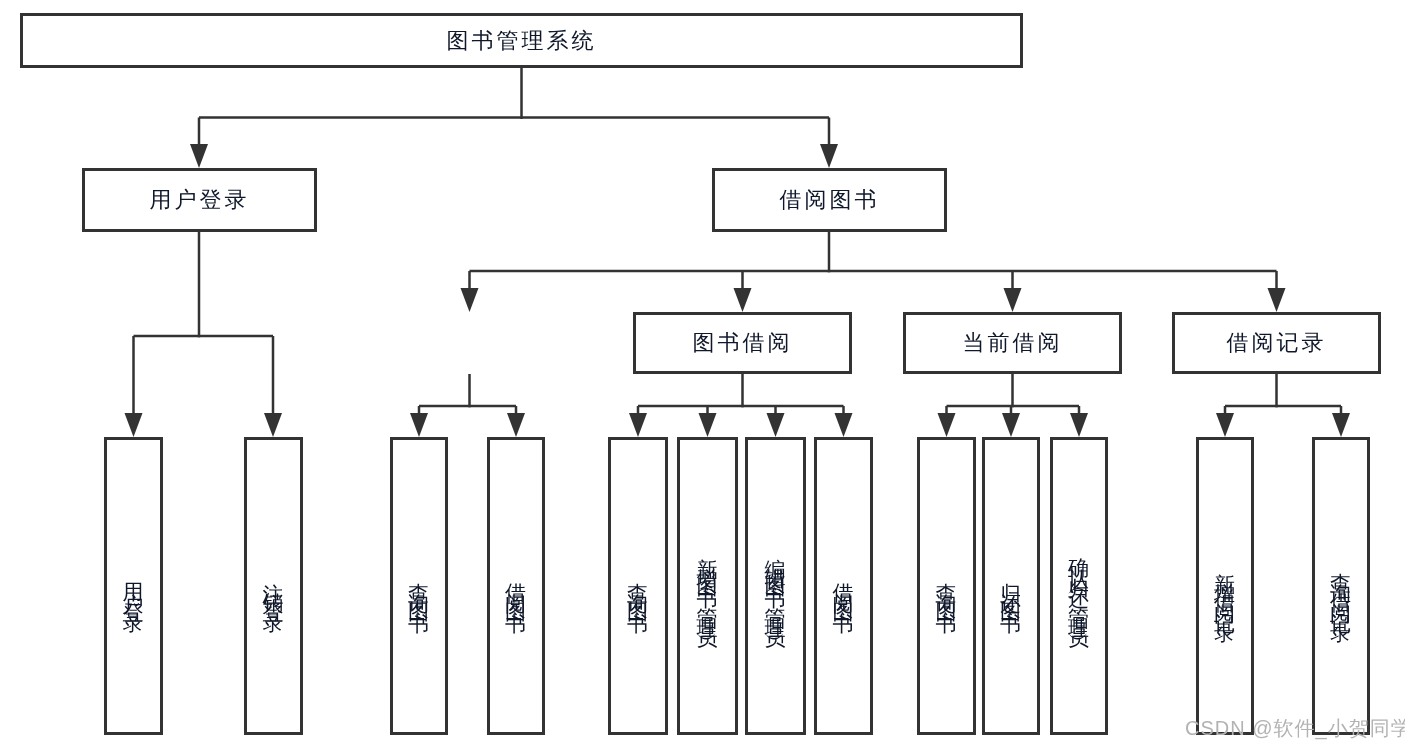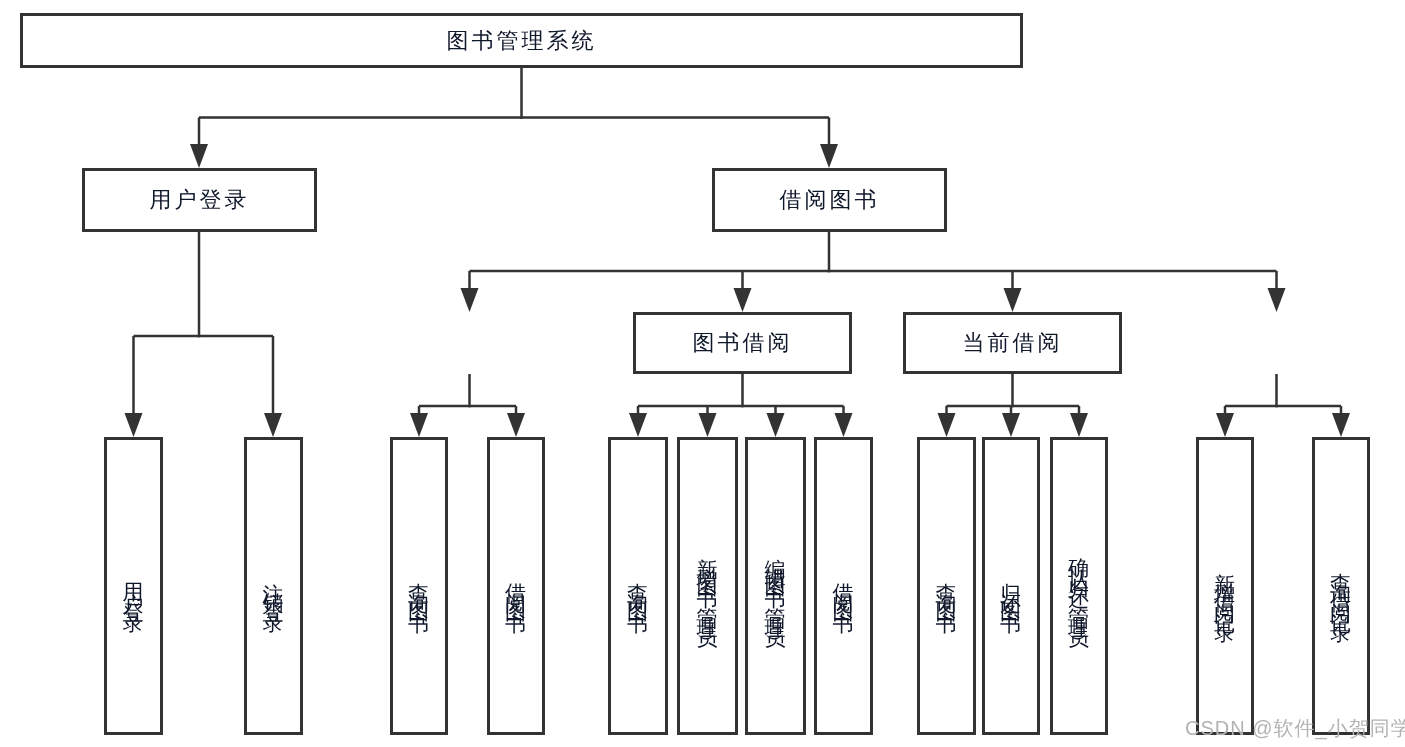--- a/index.html
+++ b/index.html
@@ -96,20 +96,23 @@
   <div class="node h" style="left:712px; top:168px; width:235px; height:64px;">
     <span>借阅图书</span>
   </div>
 
   <div class="node h" style="left:633px; top:312px; width:219px; height:62px;">
     <span>图书借阅</span>
   </div>
   <div class="node h" style="left:903px; top:312px; width:219px; height:62px;">
     <span>当前借阅</span>
   </div>
+  <div class="node h" style="left:1172px; top:312px; width:209px; height:62px;">
+    <span>借阅记录</span>
+  </div>
 
   <div class="node v" style="left:104px; top:437px; width:59px; height:298px;">
     <span>用户登录</span>
   </div>
   <div class="node v" style="left:244px; top:437px; width:59px; height:298px;">
     <span>注销登录</span>
   </div>
 
   <div class="node v" style="left:390px; top:437px; width:58px; height:298px;">
     <span>查询图书</span>

